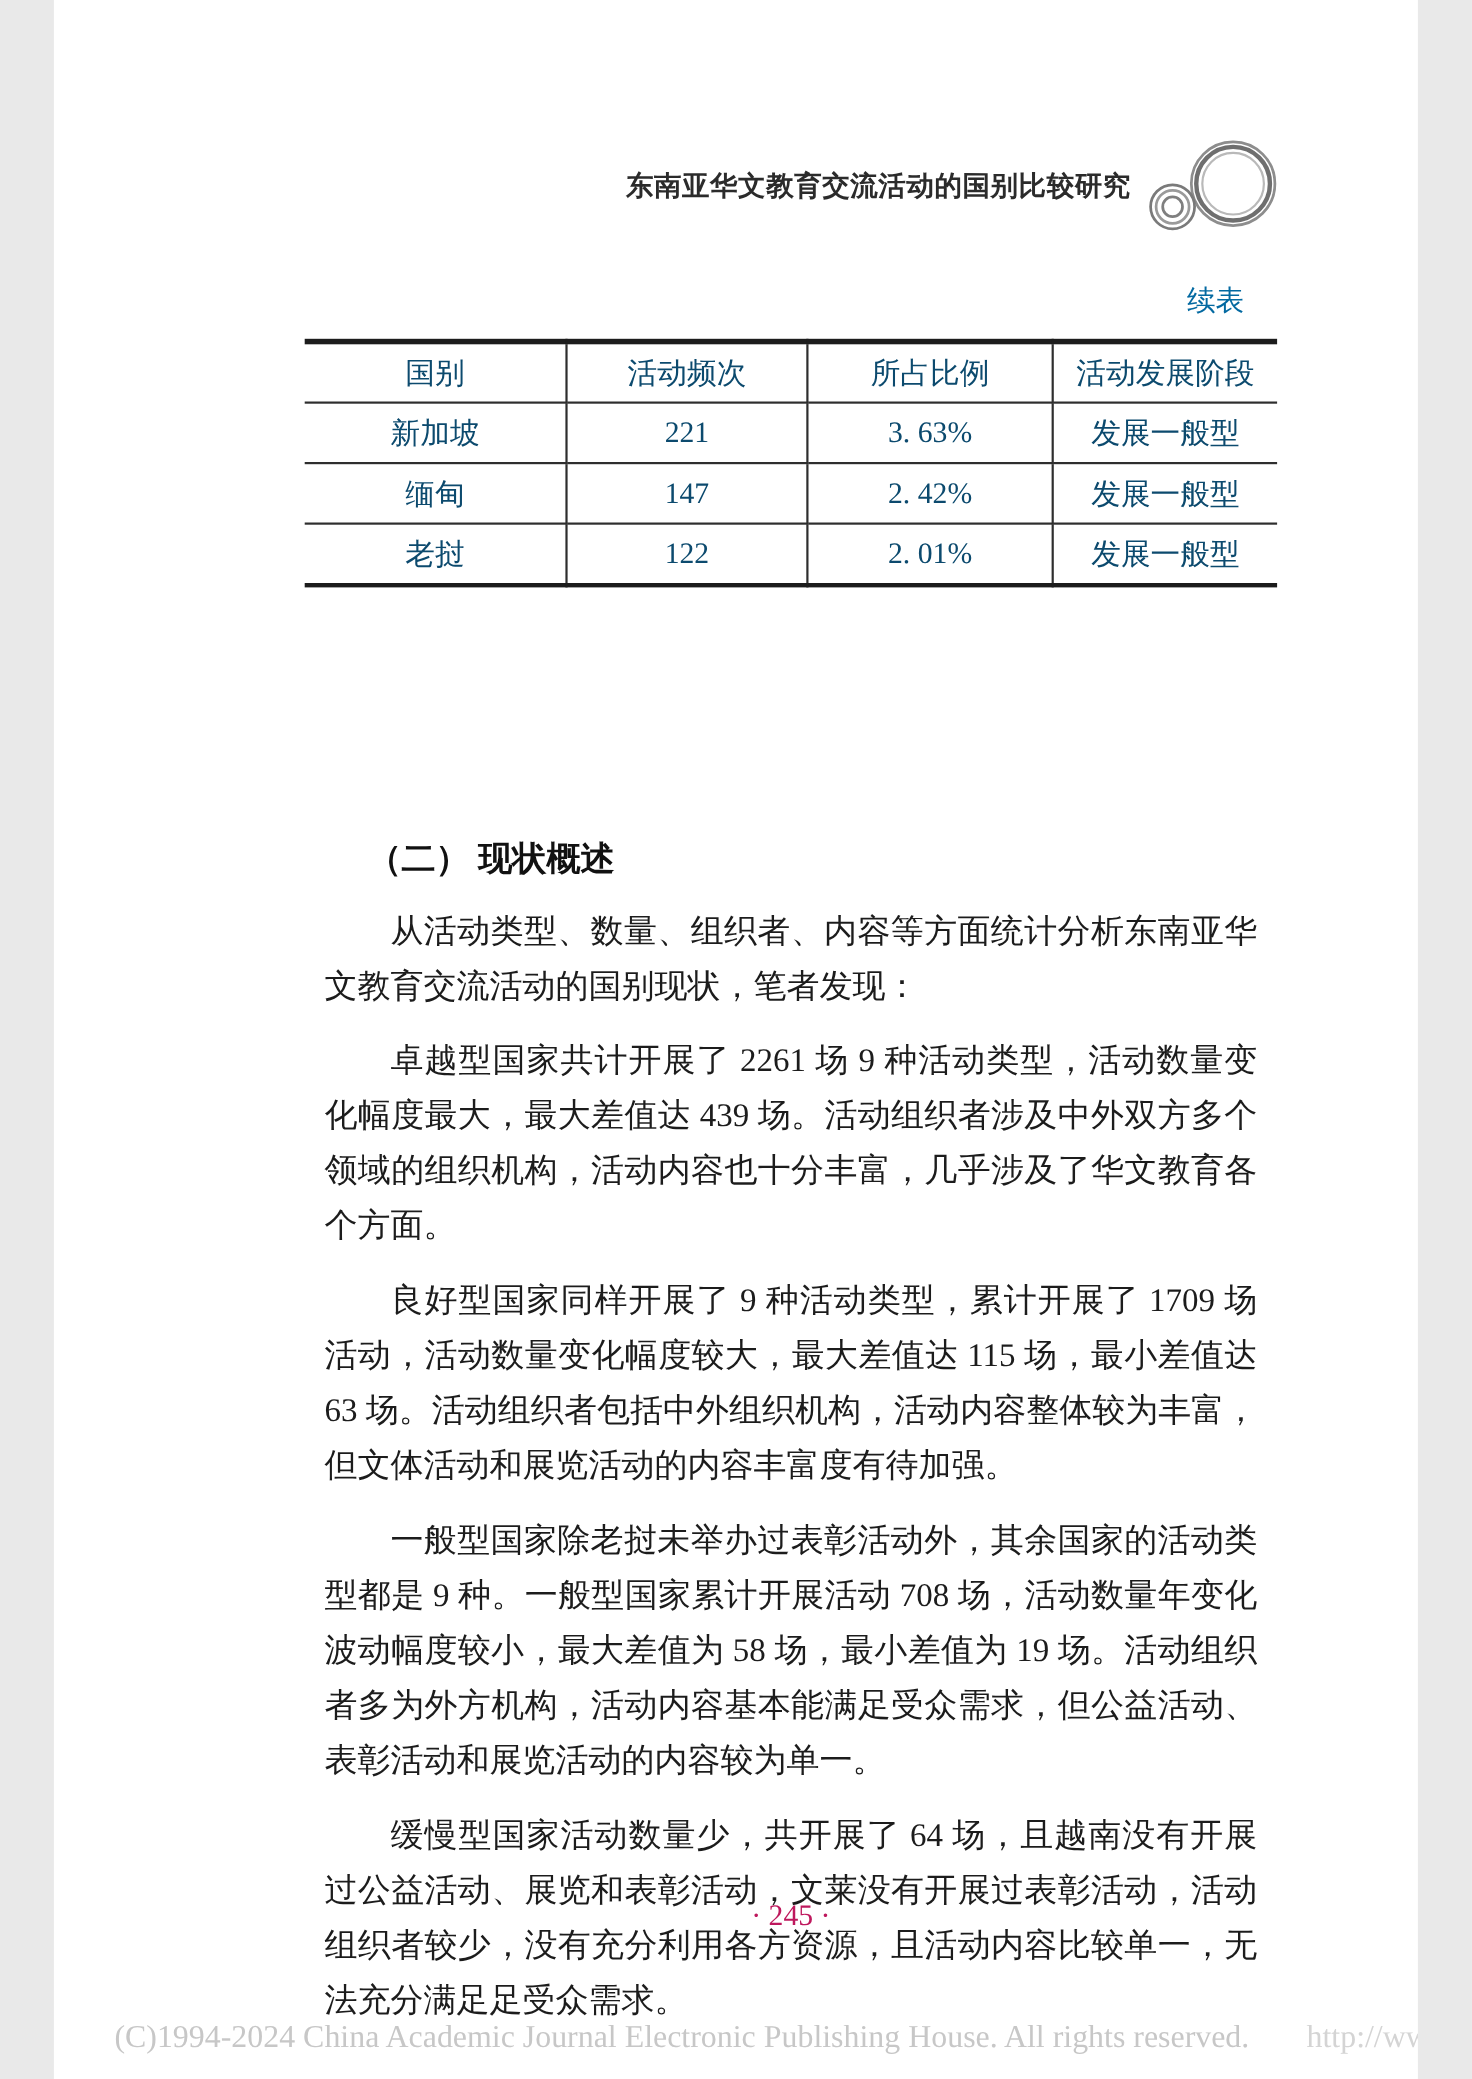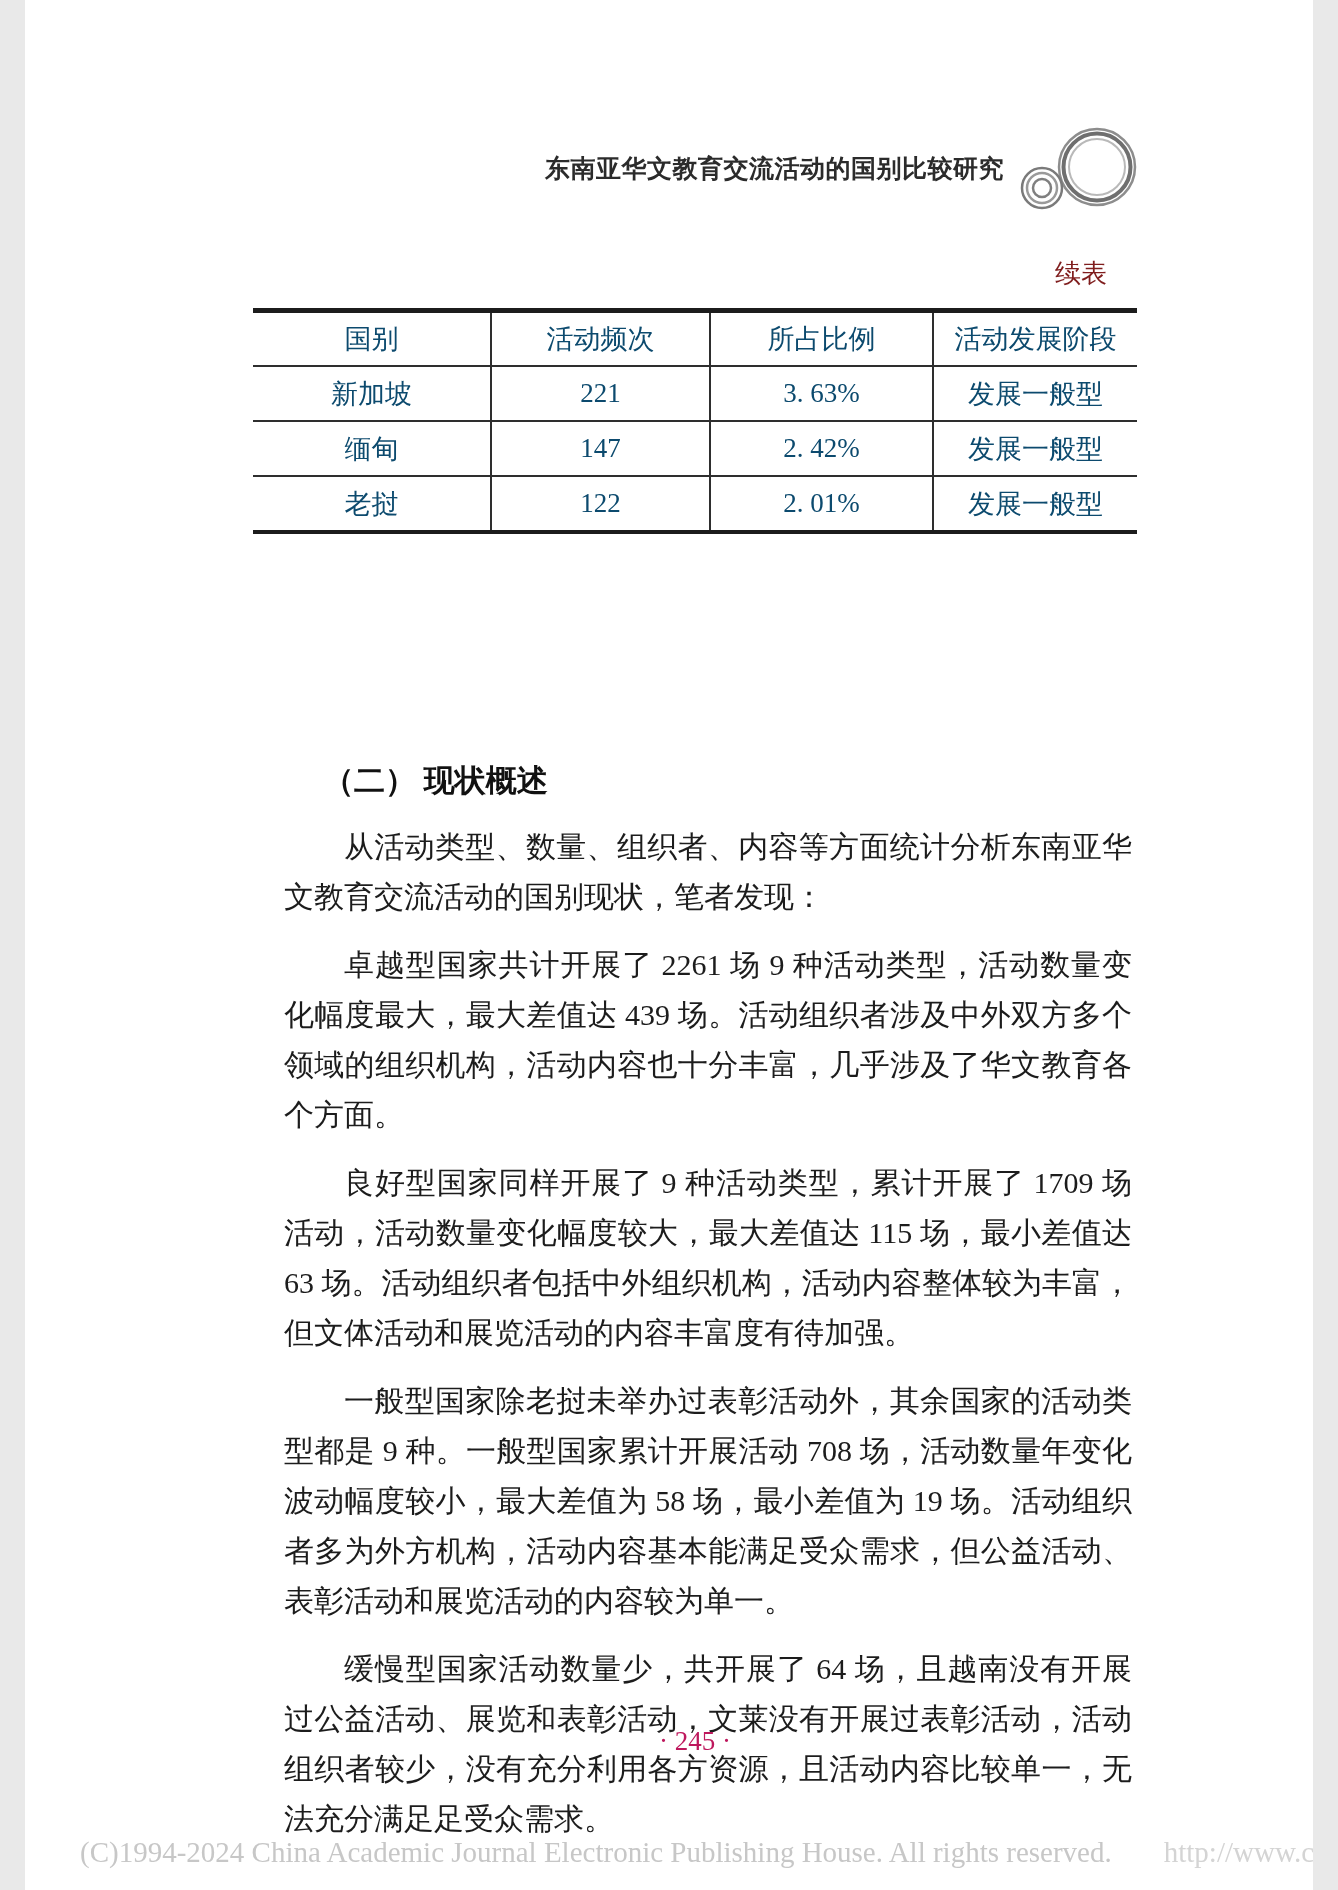--- a/index.html
+++ b/index.html
@@ -5,21 +5,20 @@
   html,body { margin:0; padding:0; background:#e9e9e9; }
   .page {
     position: relative;
     width: 1240px;
     height: 1890px;
     margin: 0 auto;
     background: #ffffff;
     overflow: hidden;
     font-family: "Liberation Serif", "DejaVu Serif", serif;
     color: #1f1f1f;
-    padding-left: 48px;
   }
 
   
   .header-title {
     position: absolute;
     top: 152px;
     left: 520px;
     font-family: "Liberation Sans", "DejaVu Sans", sans-serif;
     font-size: 25px;
     font-weight: 600;
@@ -38,21 +37,21 @@
   
   .table-label {
     position: absolute;
     top: 256px;
     left: 228px;
     width: 884px;
     text-align: right;
     padding-right: 30px;
     box-sizing: border-box;
     font-size: 26px;
-    color: #7f1d1d;
+    color: #0369a1;
   }
 
   
   .data-table-wrap {
     position: absolute;
     top: 308px;
     left: 228px;
     width: 884px;
   }
   table.data-table {
@@ -79,21 +78,21 @@
   table.data-table tr:last-child td { border-bottom: none; }
   .col-country { width: 238px; }
   .col-freq    { width: 219px; }
   .col-ratio   { width: 223px; }
   .col-stage   { width: 204px; }
 
   
   .content {
     position: absolute;
     top: 758px;
-    left: 241px;
+    left: 228px;
     width: 884px;
   }
   .section-heading {
     margin: 0 0 4px 0;
     padding-left: 57px;
     font-size: 31px;
     line-height: 46px;
     font-weight: bold;
     color: #111;
   }

